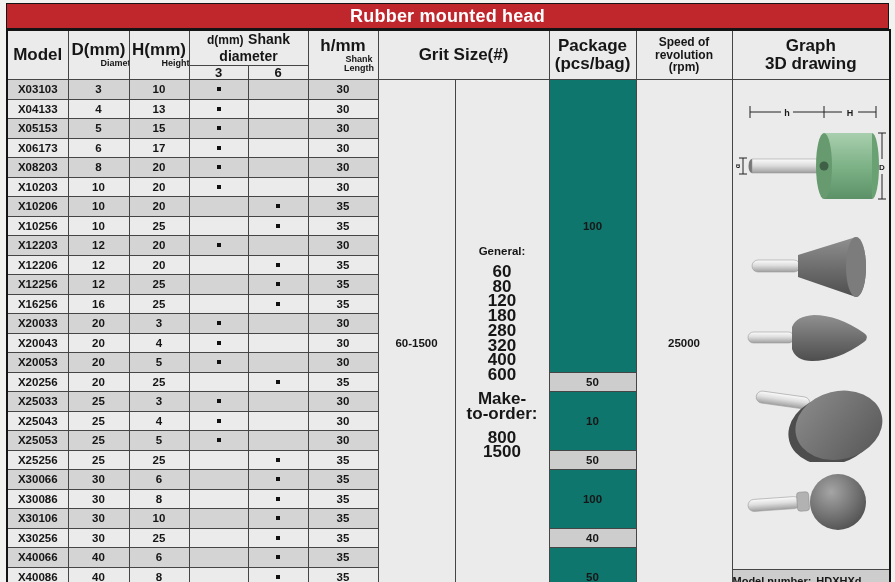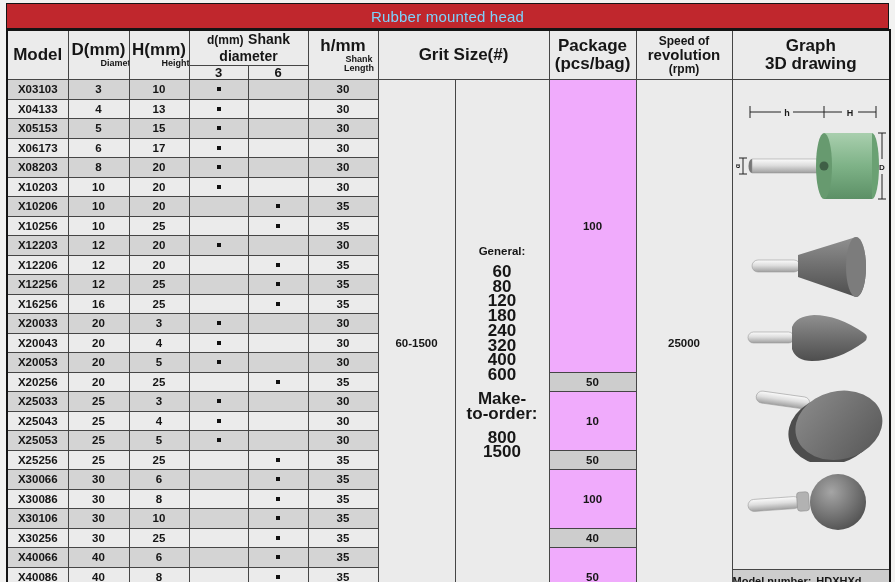--- a/index.html
+++ b/index.html
@@ -1,36 +1,36 @@
 <!DOCTYPE html>
 <html><head>
 <meta charset="utf-8">
 <style>
   html,body{margin:0;padding:0;}
   body{width:895px;height:582px;background:#f2f2f1;position:relative;overflow:hidden;
        font-family:"Liberation Sans","DejaVu Sans",sans-serif;color:#161616;}
   .title-bar{position:absolute;left:6px;top:3px;width:881px;height:24px;background:#c0272d;
        border:1px solid #141414;display:flex;align-items:center;justify-content:center;}
-  .title-bar span{color:#7dd3fc;font-size:15px;font-weight:normal;letter-spacing:.2px;}
+  .title-bar span{color:#ffffff;font-size:18px;font-weight:bold;letter-spacing:.2px;}
   table{position:absolute;left:6px;top:29px;width:883px;border-collapse:collapse;table-layout:fixed;
        border:2px solid #141414;}
   th,td{border:1px solid #454545;padding:0;text-align:center;vertical-align:middle;overflow:hidden;}
   thead th{background:#ebebeb;line-height:1.05;}
   th .main{font-size:17px;font-weight:bold;display:block;}
   th .sub{font-size:9px;font-weight:bold;display:block;padding-left:32px;}
   th.shank-hdr{height:20px;}
   th.shank-hdr .inline-main{font-size:12px;font-weight:bold;}
   th.shank-hdr .inline-sub{font-size:14px;font-weight:bold;}
   th.num{font-size:13px;font-weight:bold;}
   tbody tr{height:18.5px;}
   tbody td{font-size:11.5px;font-weight:bold;line-height:18.5px;}
   tr.dark td.stripe{background:#d4d4d4;}
   tr.light td.stripe{background:#ebebeb;}
   td.span-cell{background:#ebebeb;font-size:11.5px;font-weight:bold;line-height:1.3;}
-  td.pkg{background:#f0abfc;font-size:11.5px;font-weight:bold;}
+  td.pkg{background:#0f766e;font-size:11.5px;font-weight:bold;}
   td.pkg-dark{background:#cdcdcd;}
   .dot{display:inline-block;width:4px;height:4px;background:#111;vertical-align:middle;margin-top:-2px;}
   .grit-list{display:flex;flex-direction:column;justify-content:center;align-items:center;
        height:496px;padding-top:18px;box-sizing:border-box;}
   .grit-list .lbl{font-size:11.5px;font-weight:bold;line-height:14px;margin-bottom:7px;}
   .grit-list .itm{font-size:17px;font-weight:bold;line-height:14.8px;}
   .grit-list .gap{height:9px;}
   .graph-td{padding:0;background:#ebebeb;}
   .graph-content{position:relative;width:100%;height:497px;}
   .graph-content svg{position:absolute;left:3px;}
@@ -83,21 +83,21 @@
       </th>
       <th rowspan="2" colspan="2">
         <span class="main">Grit Size(#)</span>
       </th>
       <th rowspan="2">
         <span class="main">Package</span>
         <span class="main">(pcs/bag)</span>
       </th>
       <th rowspan="2">
         <span class="main" style="font-size:12px">Speed of</span>
-        <span class="main" style="font-size:15px">revolution</span>
+        <span class="main" style="font-size:12px">revolution</span>
         <span class="main" style="font-size:12px">(rpm)</span>
       </th>
       <th rowspan="2">
         <span class="main">Graph</span>
         <span class="main">3D drawing</span>
       </th>
     </tr>
     <tr>
       <th class="num">3</th>
       <th class="num">6</th>
@@ -112,21 +112,21 @@
         <td class="stripe"></td>
         <td class="stripe">30</td>
         <td rowspan="27" class="span-cell">60-1500</td>
         <td rowspan="27" class="span-cell">
           <div class="grit-list">
             <div class="lbl">General:</div>
             <div class="itm">60</div>
             <div class="itm">80</div>
             <div class="itm">120</div>
             <div class="itm">180</div>
-            <div class="itm">240</div>
+            <div class="itm">280</div>
             <div class="itm">320</div>
             <div class="itm">400</div>
             <div class="itm">600</div>
             <div class="gap"></div>
             <div class="itm">Make-</div>
             <div class="itm">to-order:</div>
             <div class="gap"></div>
             <div class="itm">800</div>
             <div class="itm">1500</div>
           </div>

